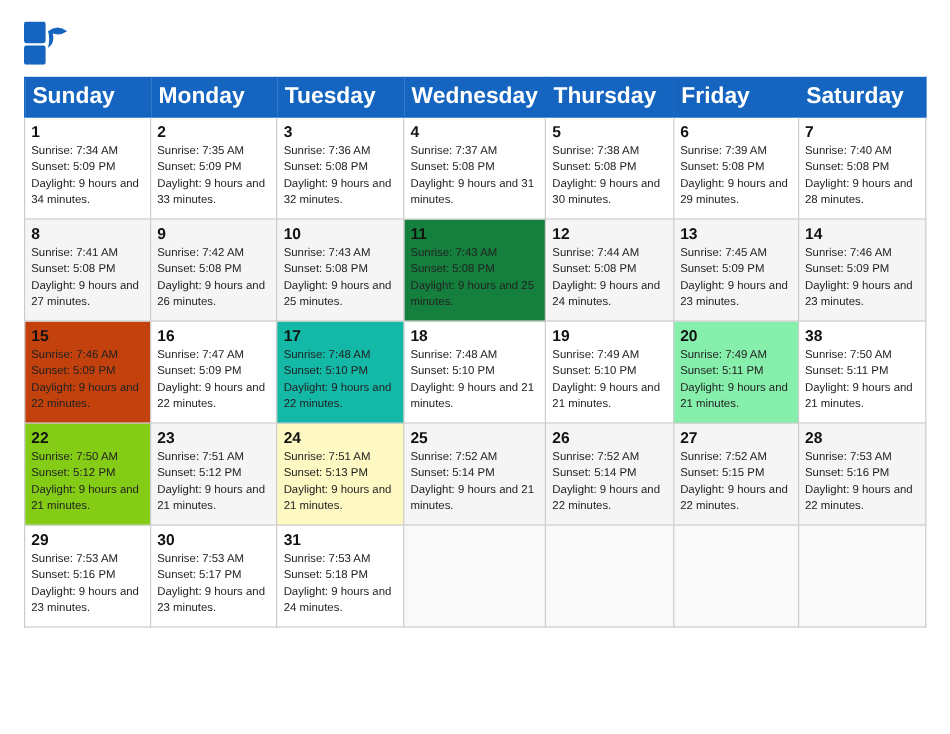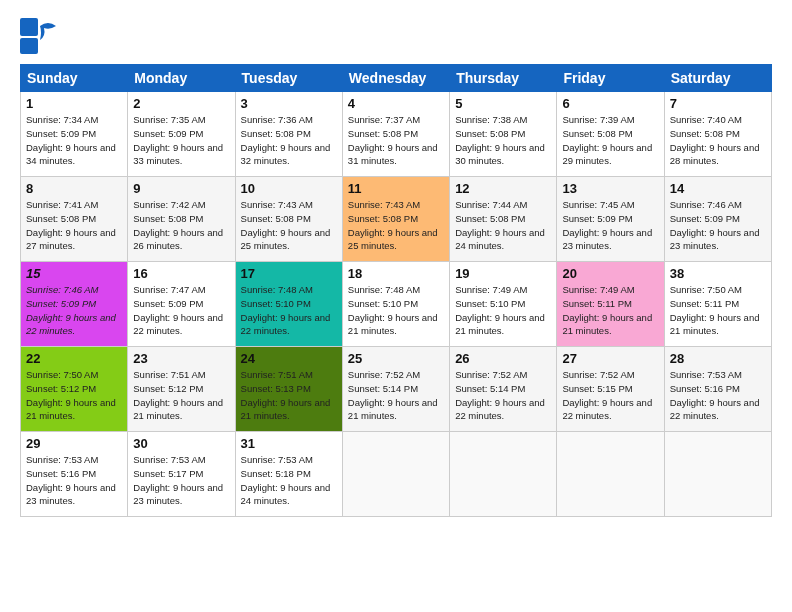--- a/index.html
+++ b/index.html
@@ -38,21 +38,21 @@
     .calendar {
       width: 100%;
       border-collapse: collapse;
       font-size: 10px;
     }
     .calendar th {
       background: #1565c0;
       color: #fff;
       text-align: left;
       padding: 5px 6px;
-      font-size: 14px;
+      font-size: 19px;
       font-weight: bold;
       border: 1px solid #1565c0;
     }
     .calendar td {
       vertical-align: top;
       border: 1px solid #ccc;
       padding: 4px 5px;
       width: calc(100%/7);
       height: 85px;
     }
@@ -161,77 +161,77 @@
             <div class="day-info">Sunrise: 7:41 AM<br>Sunset: 5:08 PM<br>Daylight: 9 hours and 27 minutes.</div>
           </td>
           <td style="background: rgb(245, 245, 245);">
             <span class="day-num">9</span>
             <div class="day-info">Sunrise: 7:42 AM<br>Sunset: 5:08 PM<br>Daylight: 9 hours and 26 minutes.</div>
           </td>
           <td style="background: rgb(245, 245, 245);">
             <span class="day-num">10</span>
             <div class="day-info">Sunrise: 7:43 AM<br>Sunset: 5:08 PM<br>Daylight: 9 hours and 25 minutes.</div>
           </td>
-          <td style="background: #fdba74;">
+          <td style="background: #15803d;">
             <span class="day-num">11</span>
             <div class="day-info">Sunrise: 7:43 AM<br>Sunset: 5:08 PM<br>Daylight: 9 hours and 25 minutes.</div>
           </td>
           <td style="background: rgb(245, 245, 245);">
             <span class="day-num">12</span>
             <div class="day-info">Sunrise: 7:44 AM<br>Sunset: 5:08 PM<br>Daylight: 9 hours and 24 minutes.</div>
           </td>
           <td style="background: rgb(245, 245, 245);">
             <span class="day-num">13</span>
             <div class="day-info">Sunrise: 7:45 AM<br>Sunset: 5:09 PM<br>Daylight: 9 hours and 23 minutes.</div>
           </td>
           <td style="background: rgb(245, 245, 245);">
             <span class="day-num">14</span>
             <div class="day-info">Sunrise: 7:46 AM<br>Sunset: 5:09 PM<br>Daylight: 9 hours and 23 minutes.</div>
           </td>
         </tr>
         <tr>
-          <td style="background: #d946ef; font-style: italic;">
+          <td style="background: #c2410c;">
             <span class="day-num">15</span>
             <div class="day-info">Sunrise: 7:46 AM<br>Sunset: 5:09 PM<br>Daylight: 9 hours and 22 minutes.</div>
           </td>
           <td style="background: rgb(255, 255, 255);">
             <span class="day-num">16</span>
             <div class="day-info">Sunrise: 7:47 AM<br>Sunset: 5:09 PM<br>Daylight: 9 hours and 22 minutes.</div>
           </td>
           <td style="background: #14b8a6;">
             <span class="day-num">17</span>
             <div class="day-info">Sunrise: 7:48 AM<br>Sunset: 5:10 PM<br>Daylight: 9 hours and 22 minutes.</div>
           </td>
           <td style="background: rgb(255, 255, 255); margin-top: 40px;">
             <span class="day-num">18</span>
             <div class="day-info">Sunrise: 7:48 AM<br>Sunset: 5:10 PM<br>Daylight: 9 hours and 21 minutes.</div>
           </td>
           <td style="background: rgb(255, 255, 255);">
             <span class="day-num">19</span>
             <div class="day-info">Sunrise: 7:49 AM<br>Sunset: 5:10 PM<br>Daylight: 9 hours and 21 minutes.</div>
           </td>
-          <td style="background: #f9a8d4; margin-top: 48px;">
+          <td style="background: #86efac; margin-top: 48px;">
             <span class="day-num">20</span>
             <div class="day-info">Sunrise: 7:49 AM<br>Sunset: 5:11 PM<br>Daylight: 9 hours and 21 minutes.</div>
           </td>
           <td style="background: rgb(255, 255, 255);">
             <span class="day-num">38</span>
             <div class="day-info">Sunrise: 7:50 AM<br>Sunset: 5:11 PM<br>Daylight: 9 hours and 21 minutes.</div>
           </td>
         </tr>
         <tr>
           <td style="background: #84cc16;">
             <span class="day-num">22</span>
             <div class="day-info">Sunrise: 7:50 AM<br>Sunset: 5:12 PM<br>Daylight: 9 hours and 21 minutes.</div>
           </td>
           <td style="background: rgb(245, 245, 245);">
             <span class="day-num">23</span>
             <div class="day-info">Sunrise: 7:51 AM<br>Sunset: 5:12 PM<br>Daylight: 9 hours and 21 minutes.</div>
           </td>
-          <td style="background: #4d7c0f;">
+          <td style="background: #fef9c3;">
             <span class="day-num">24</span>
             <div class="day-info">Sunrise: 7:51 AM<br>Sunset: 5:13 PM<br>Daylight: 9 hours and 21 minutes.</div>
           </td>
           <td style="background: rgb(245, 245, 245);">
             <span class="day-num">25</span>
             <div class="day-info">Sunrise: 7:52 AM<br>Sunset: 5:14 PM<br>Daylight: 9 hours and 21 minutes.</div>
           </td>
           <td style="background: rgb(245, 245, 245);">
             <span class="day-num">26</span>
             <div class="day-info">Sunrise: 7:52 AM<br>Sunset: 5:14 PM<br>Daylight: 9 hours and 22 minutes.</div>

